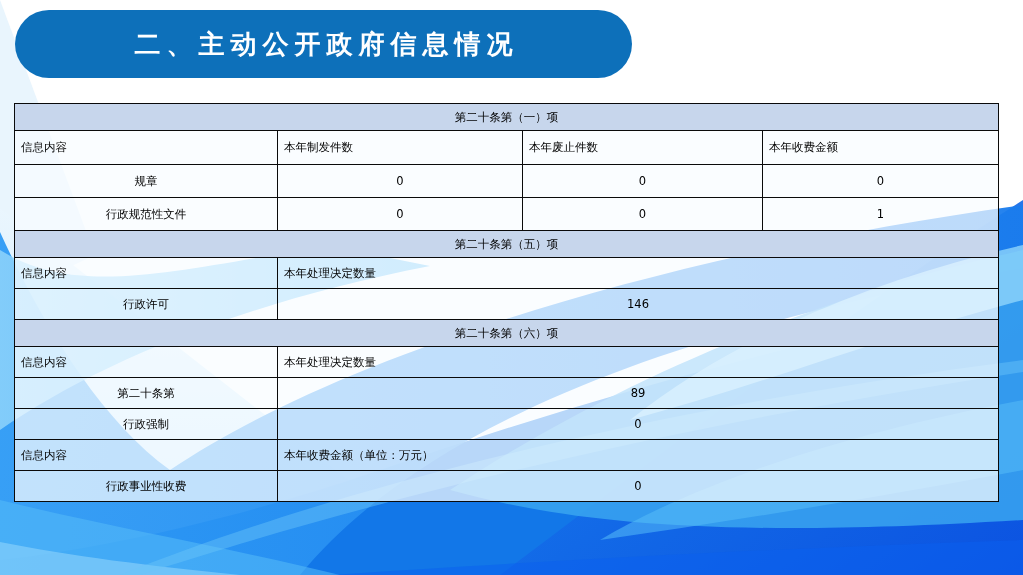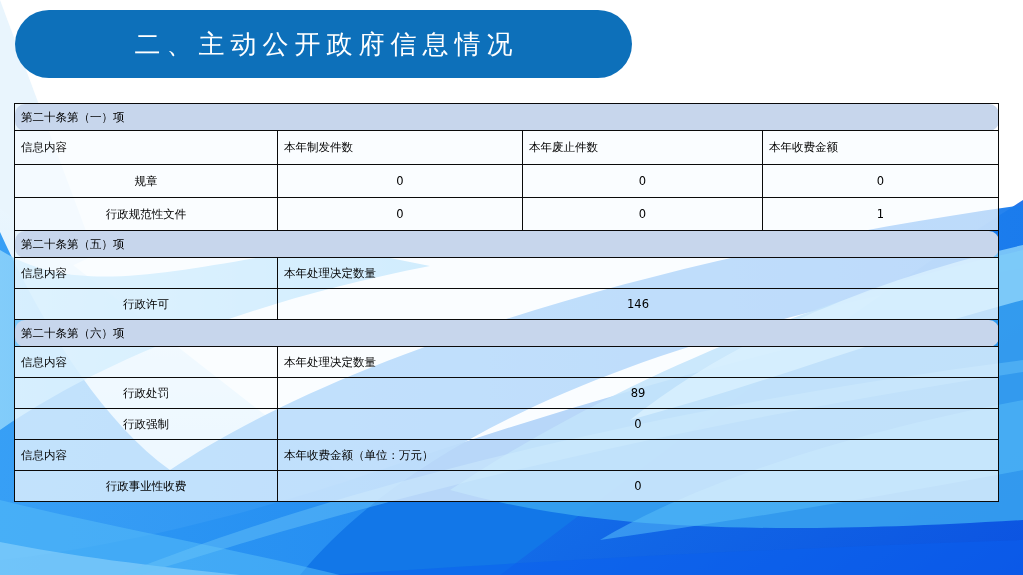--- a/index.html
+++ b/index.html
@@ -38,21 +38,21 @@
     border-radius: 34px;
     background: #0d70ba;
     z-index: 5;
     display: flex;
     align-items: center;
     justify-content: center;
   }
   #title-text {
     color: #ffffff;
     font-size: 26px;
-    font-weight: normal;
+    font-weight: bold;
     letter-spacing: 6px;
     line-height: 1;
     white-space: nowrap;
     text-indent: 6px;
   }
 
   
   #info-table {
     position: absolute;
     left: 14px;
@@ -67,24 +67,23 @@
   #info-table td {
     border: 1px solid #0a0a0a;
     padding: 0 6px;
     vertical-align: middle;
     background: rgba(248, 252, 255, 0.72);
   }
 
   
   #info-table td.band {
     background: #c7d6ec;
-    text-align: left;
+    text-align: center;
     height: 27px;
     font-size: 11.5px;
-    border-radius: 10px;
   }
 
   #info-table td.colhead {
     text-align: left;
     height: 34px;
   }
   #info-table td.rowlabel {
     text-align: center;
     height: 33px;
   }
@@ -208,21 +207,21 @@
       </tr>
 
       <tr>
         <td class="band" colspan="4">第二十条第（六）项</td>
       </tr>
       <tr class="compact">
         <td class="colhead">信息内容</td>
         <td class="colhead" colspan="3">本年处理决定数量</td>
       </tr>
       <tr class="compact">
-        <td class="rowlabel">行政处罚</td>
+        <td class="rowlabel">第二十条第</td>
         <td class="value" colspan="3">89</td>
       </tr>
       <tr class="compact">
         <td class="rowlabel">行政强制</td>
         <td class="value" colspan="3">0</td>
       </tr>
 
       <tr class="compact">
         <td class="colhead">信息内容</td>
         <td class="colhead" colspan="3">本年收费金额（单位：万元）</td>

